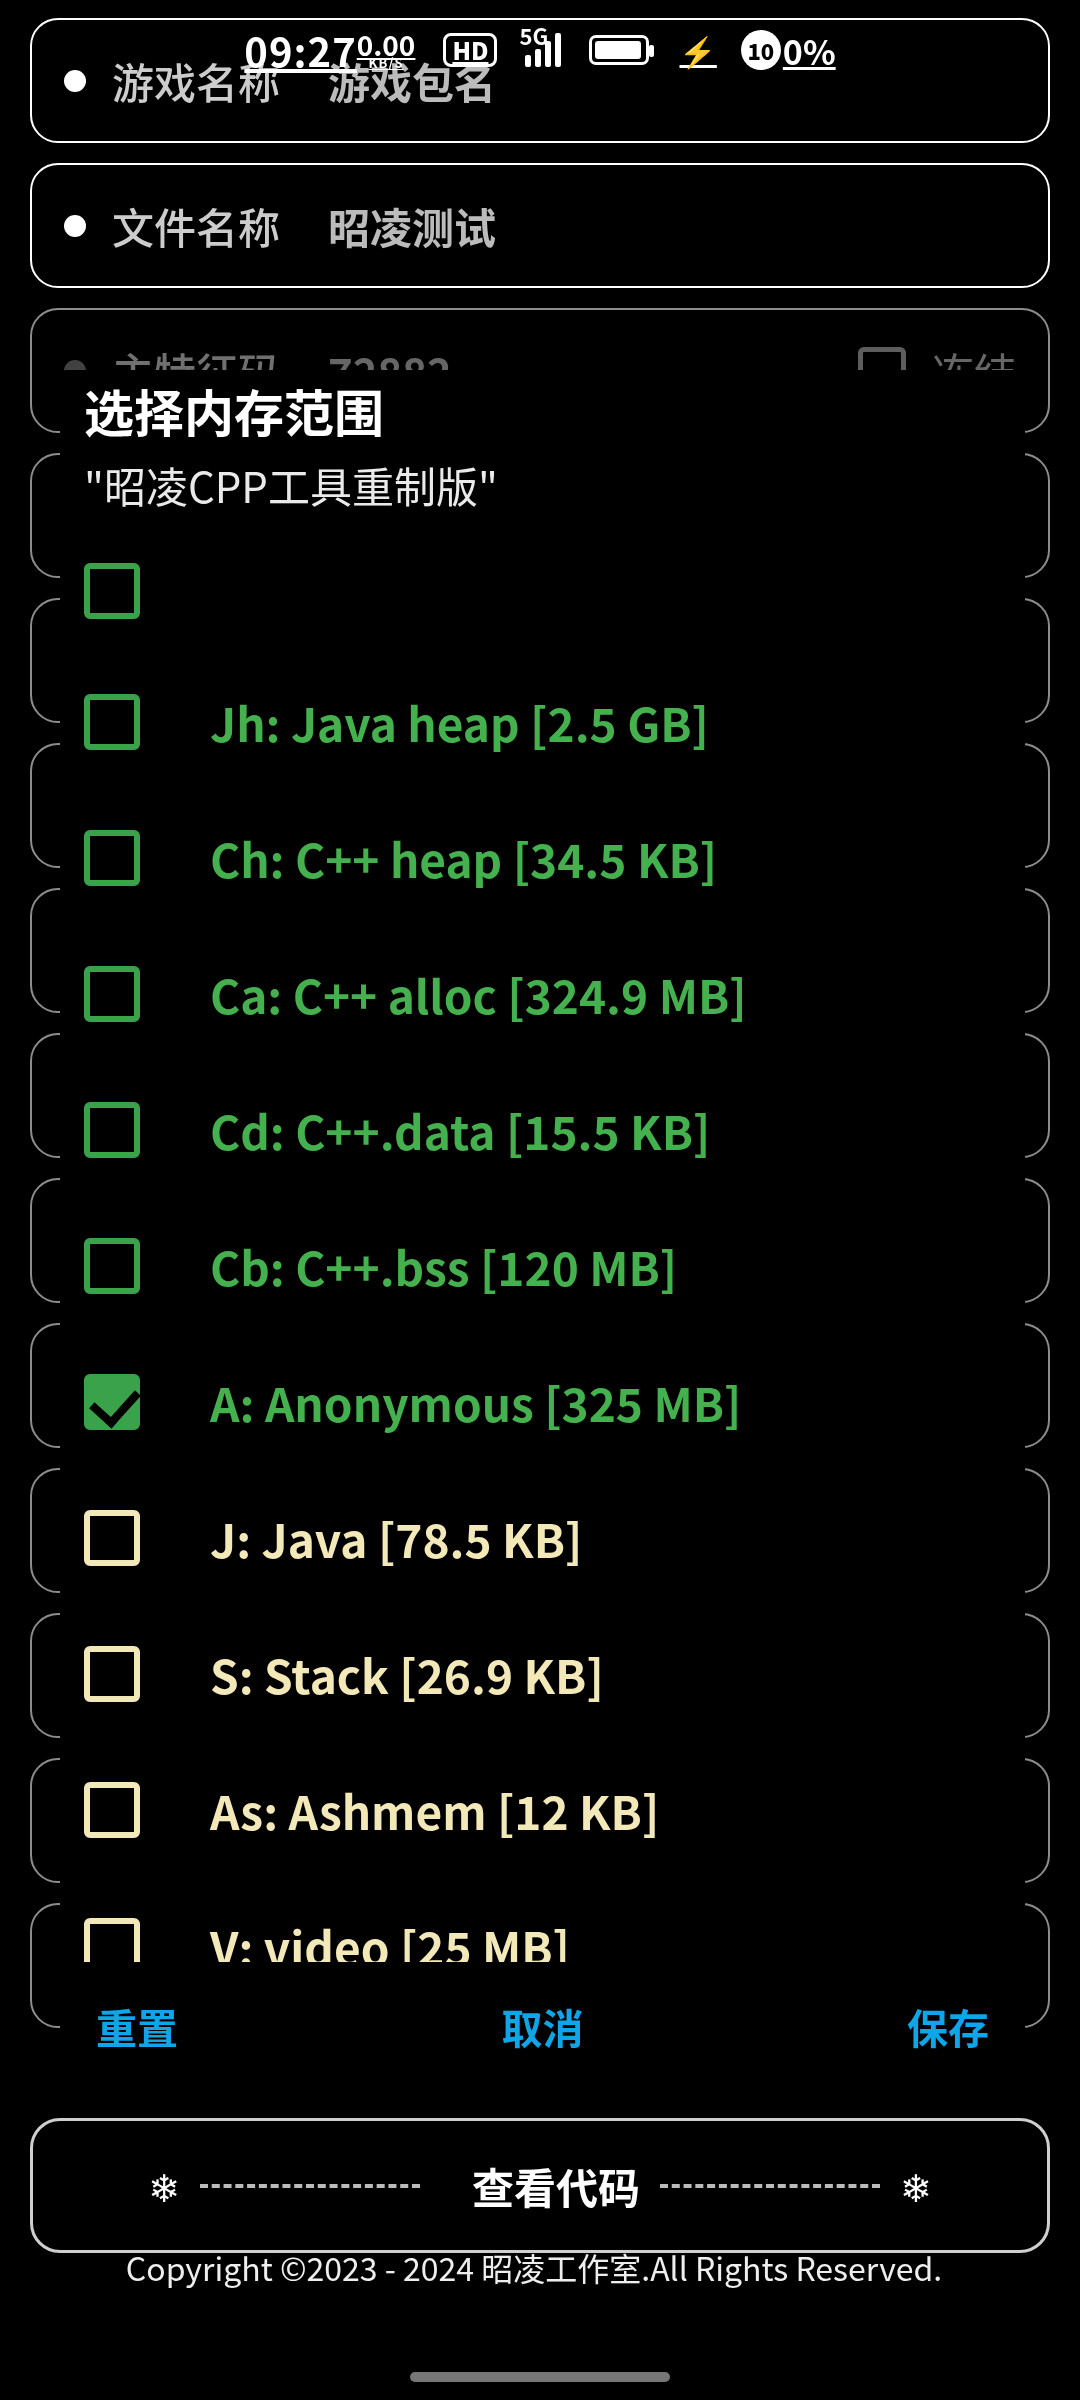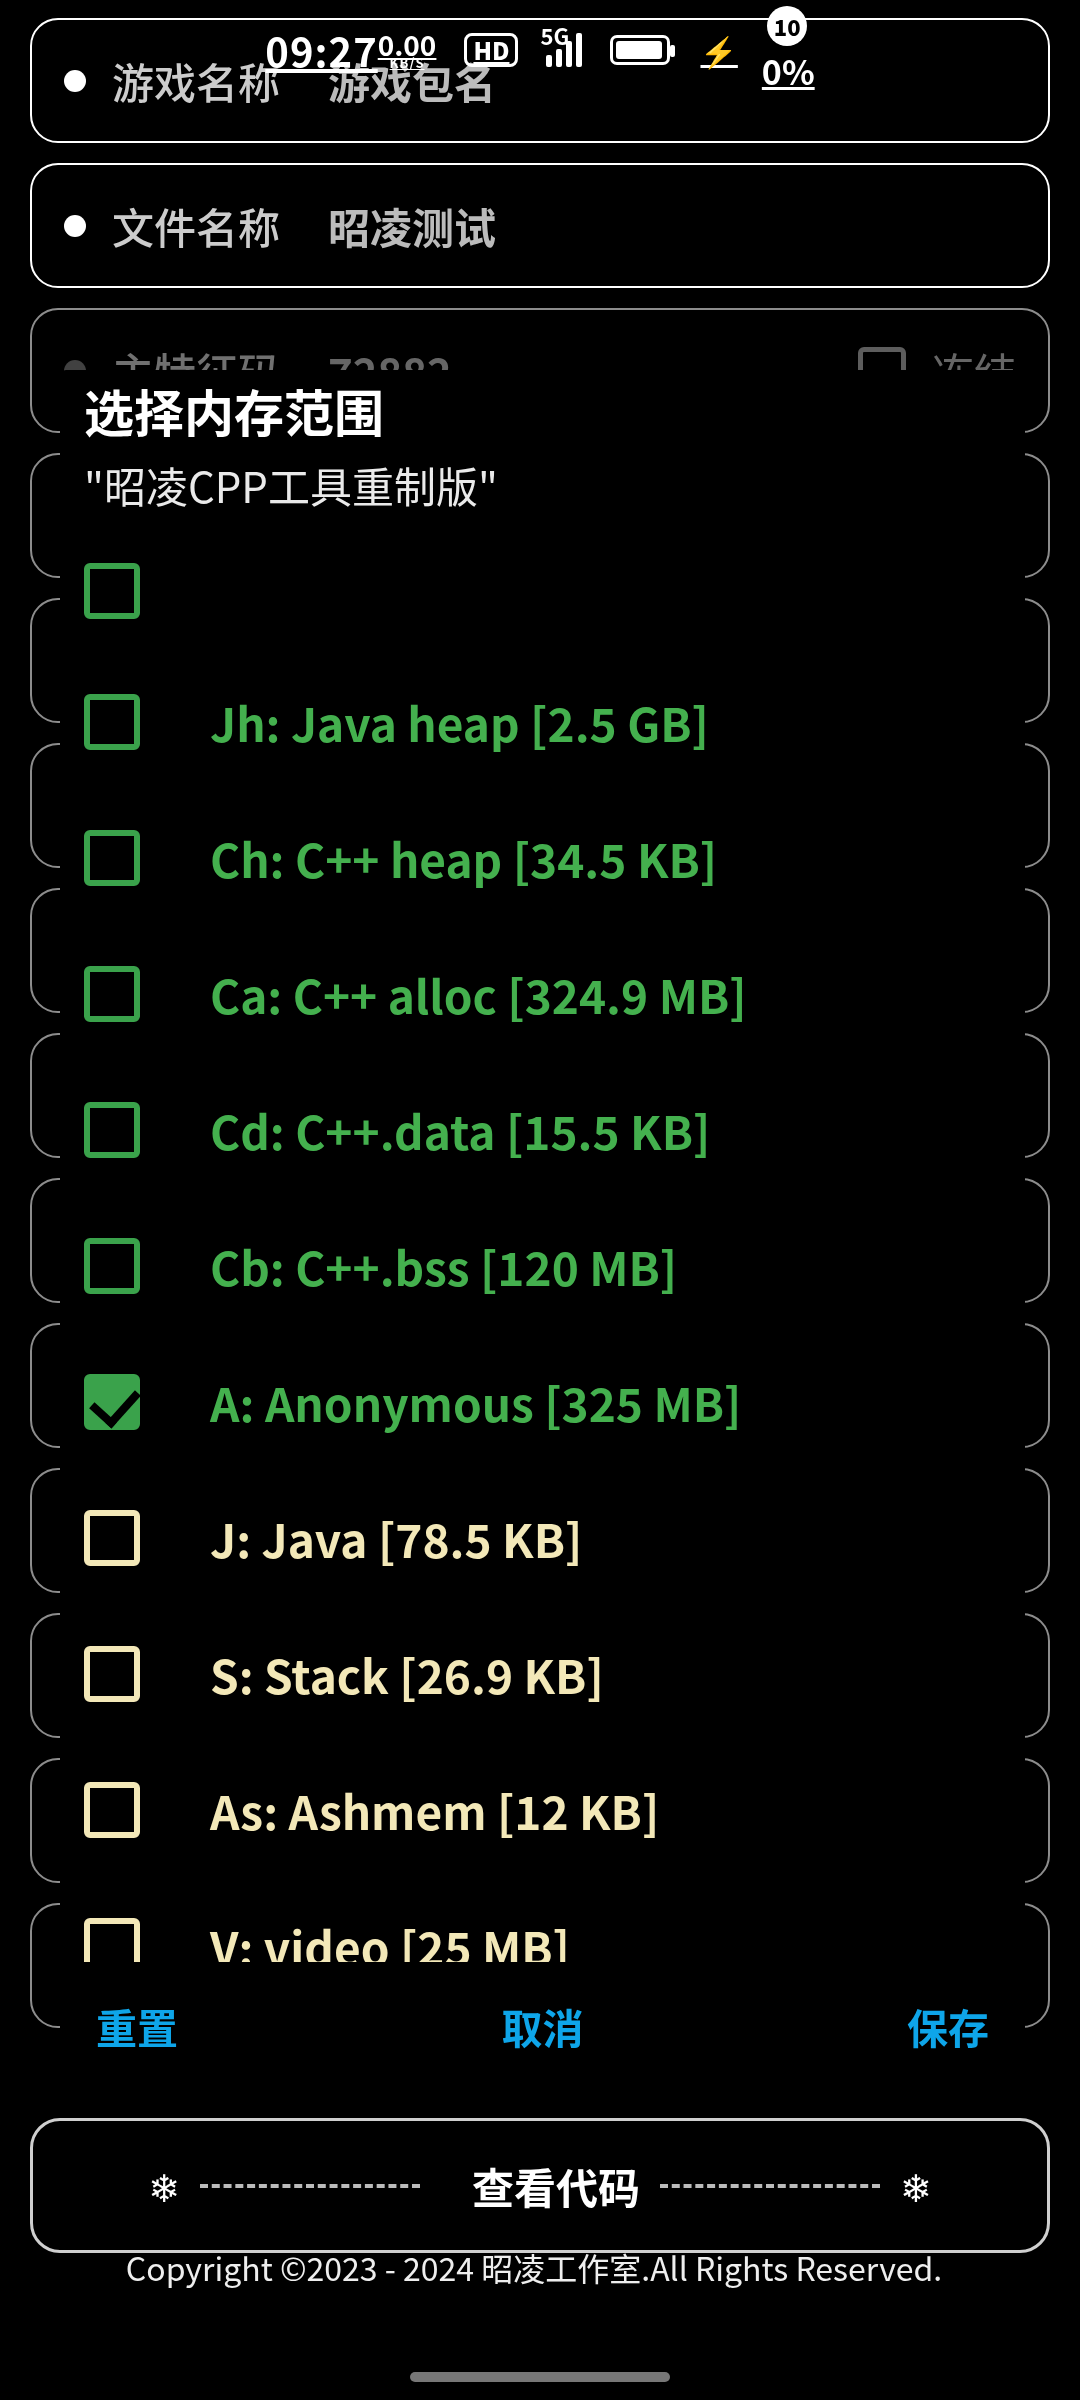--- a/index.html
+++ b/index.html
@@ -15,21 +15,21 @@
   .kbs-bot { font-size: 13px; letter-spacing: 1px; }
   .hd-badge { border: 3px solid #fff; border-radius: 8px; font-size: 24px; font-weight: 800; padding: 2px 6px; line-height: 1; }
   .signal { display: flex; align-items: flex-end; gap: 4px; height: 34px; position: relative; }
   .signal .fiveg { position: absolute; top: -14px; left: -6px; font-size: 22px; font-weight: 700;}
   .signal .bar { width: 6px; background: #fff; border-radius: 2px; }
   .signal .b1{height:12px}.signal .b2{height:18px}.signal .b3{height:26px}.signal .b4{height:34px}
   .battery { width: 60px; height: 30px; border: 3px solid #fff; border-radius: 7px; position: relative; }
   .battery::after { content:""; position:absolute; right:-8px; top:7px; width:5px; height:12px; background:#fff; border-radius:2px;}
   .battery .fill { position:absolute; left:3px; top:3px; bottom:3px; width: 46px; background:#fff; border-radius:3px;}
   .bolt { color:#ffcc33; font-size:30px; margin: 0 -4px 0 2px;}
-  .pct { font-size: 34px; font-weight: 600; display:flex; align-items:center;flex-direction:column;}
+  .pct { font-size: 34px; font-weight: 600; display:flex; align-items:center;}
   .pct .dot { width: 40px; height: 40px; border-radius: 50%; background:#fff; color:#000; display:inline-flex; align-items:center; justify-content:center; font-size:22px; font-weight:800; margin-right:2px;}
 
   
   .bg-list { position: absolute; top: 18px; left: 30px; right: 30px; display: flex; flex-direction: column; gap: 20px; z-index: 1; }
   .bg-card { border: 2px solid #ffffff; border-radius: 28px; padding: 30px 32px; display: flex; align-items: center; gap: 26px; font-size: 42px; color: #ddd; min-height: 124px; }
   .bg-card.dim { opacity: 0.55; }
   .dot-bullet { width: 22px; height: 22px; border-radius: 50%; background: #fff; flex: 0 0 auto; }
   .dot-bullet.grey { background: #777; }
   .bg-label { flex: 0 0 auto; min-width: 190px; color:#ccc; font-weight:500;}
   .bg-value { flex: 1 1 auto; color:#bbb; font-weight:600;}

